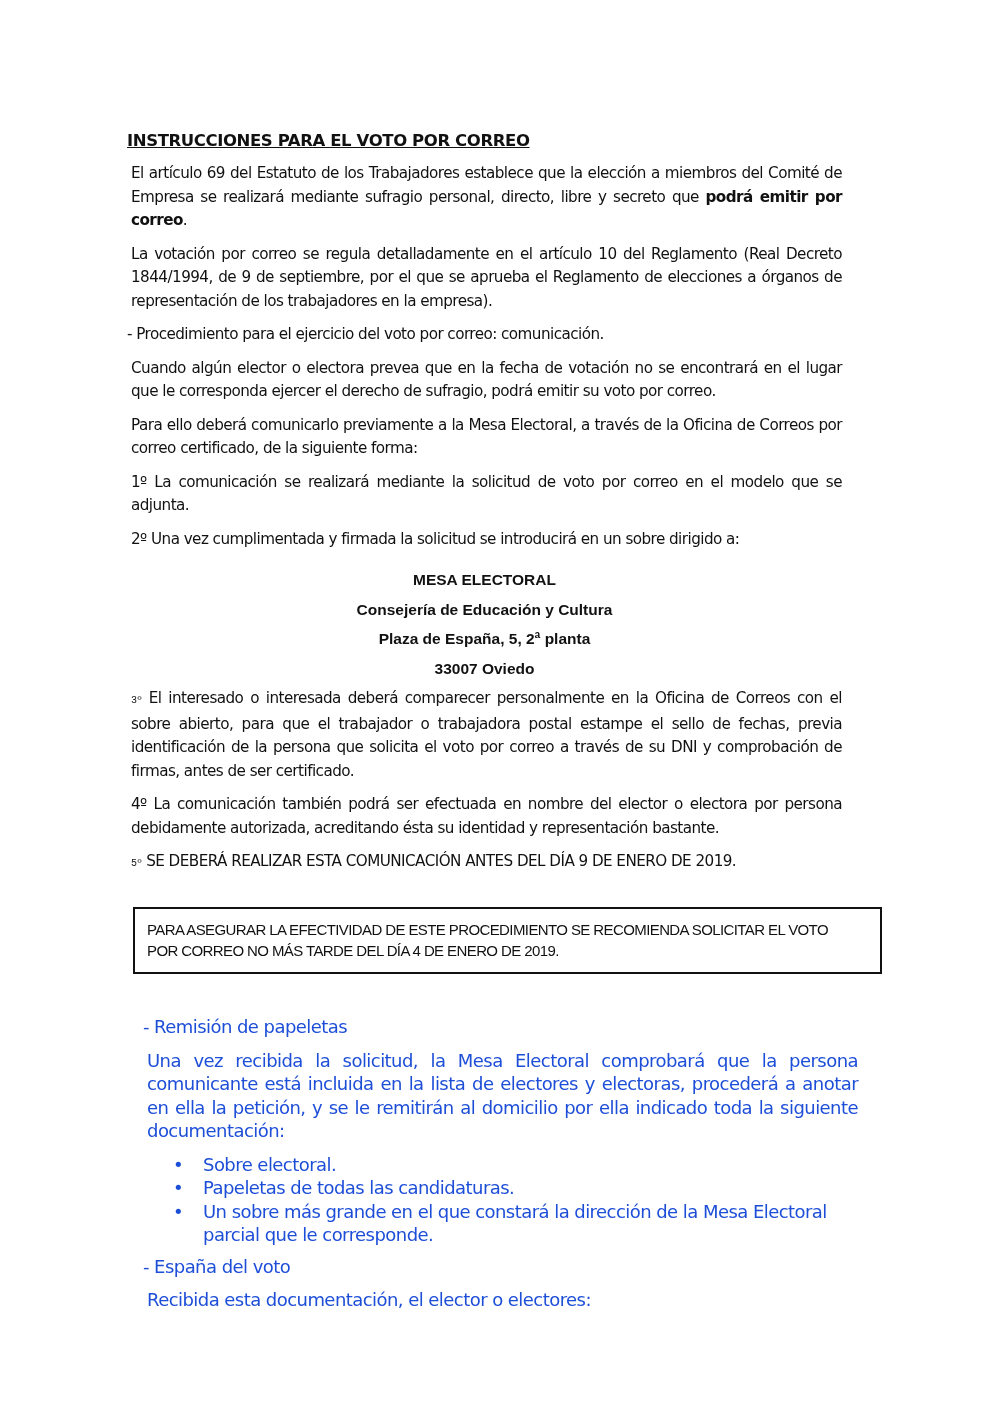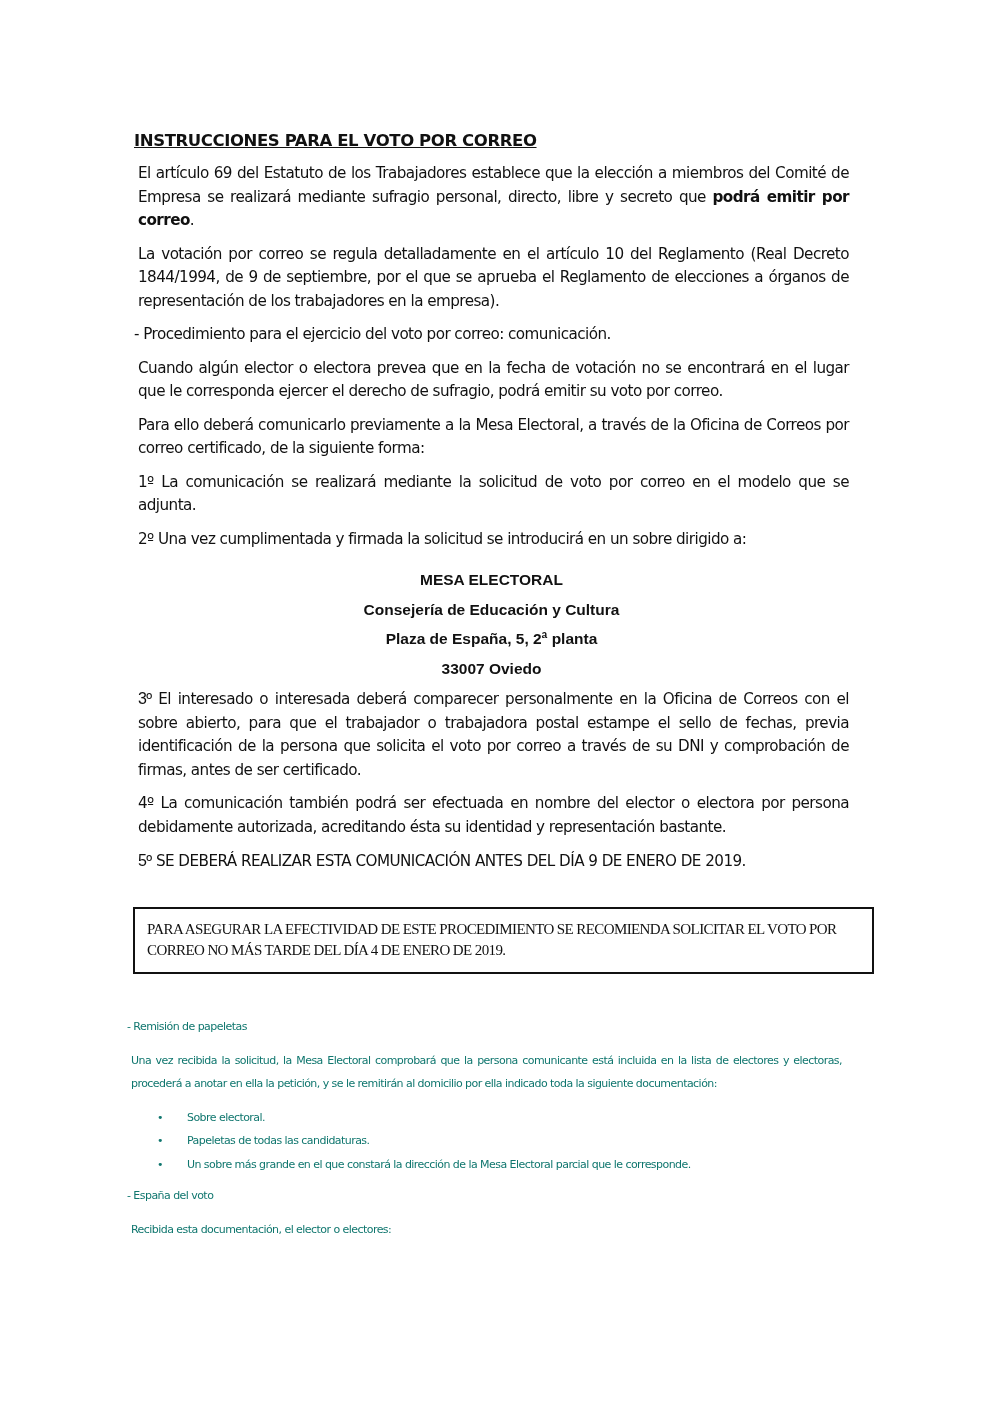--- a/index.html
+++ b/index.html
@@ -1,41 +1,41 @@
 <!DOCTYPE html>
 <html><head>
 <meta charset="utf-8">
 <style>
   html, body { margin: 0; padding: 0; background: #ffffff; }
   body { width: 1000px; height: 1415px; position: relative; overflow: hidden; }
   .page {
-    position: absolute; left: 134px; top: 130px; width: 715px;
+    position: absolute; left: 127px; top: 130px; width: 715px;
     font-family: "DejaVu Sans", sans-serif; color: #111;
     font-size: 15.2px; line-height: 23.5px; letter-spacing: -0.55px;
   }
   .title {
     font-weight: bold; text-decoration: underline; font-size: 16.5px;
     margin: 0 0 10px 0; letter-spacing: -0.4px; line-height: 22px;
   }
   p { margin: 0 0 10px 4px; text-align: justify; }
   .heading { font-weight: normal; margin: 0 0 10px 0; }
   .address {
     text-align: center; font-family: "Liberation Sans", sans-serif; font-weight: bold;
     font-size: 15.5px; letter-spacing: 0; line-height: 29.5px; margin: 14px 0 4px 0;
   }
-  .ord { font-family: Liberation Sans, sans-serif; font-size: 16px; }
+  .ord { font-family: Liberation Mono, monospace; font-size: 10px; }
   .notice {
     position: absolute; left: 133px; top: 907px; width: 713px; height: 49px;
-    border: 2px solid #111; padding: 10px 12px 4px 12px; box-sizing: content-box;
-    font-family: Liberation Serif, serif; font-size: 15px; line-height: 21px;
+    border: 2px solid #111; padding: 10px 20px 4px 12px; box-sizing: content-box;
+    font-family: Liberation Sans, sans-serif; font-size: 15px; line-height: 21px;
     letter-spacing: -0.6px; color: #111;
   }
-  .sec2 { position: absolute; left: 127px; top: 1015px; width: 715px;
-    font-family: "DejaVu Sans", sans-serif; color: #0f766e;
-    font-size: 11px; line-height: 23.5px; letter-spacing: -0.55px; }
+  .sec2 { position: absolute; left: 143px; top: 1015px; width: 715px;
+    font-family: "DejaVu Sans", sans-serif; color: #1d4ed8;
+    font-size: 18px; line-height: 23.5px; letter-spacing: -0.55px; }
   ul { margin: 0 0 8px 0; padding: 0 0 0 60px; list-style: none; }
   li { position: relative; text-align: left; }
   li .bullet { position: absolute; left: -30px; top: 0; }
 </style>
 </head>
 <body>
 
 <div class="page">
   <div class="title">INSTRUCCIONES PARA EL VOTO POR CORREO</div>
 

